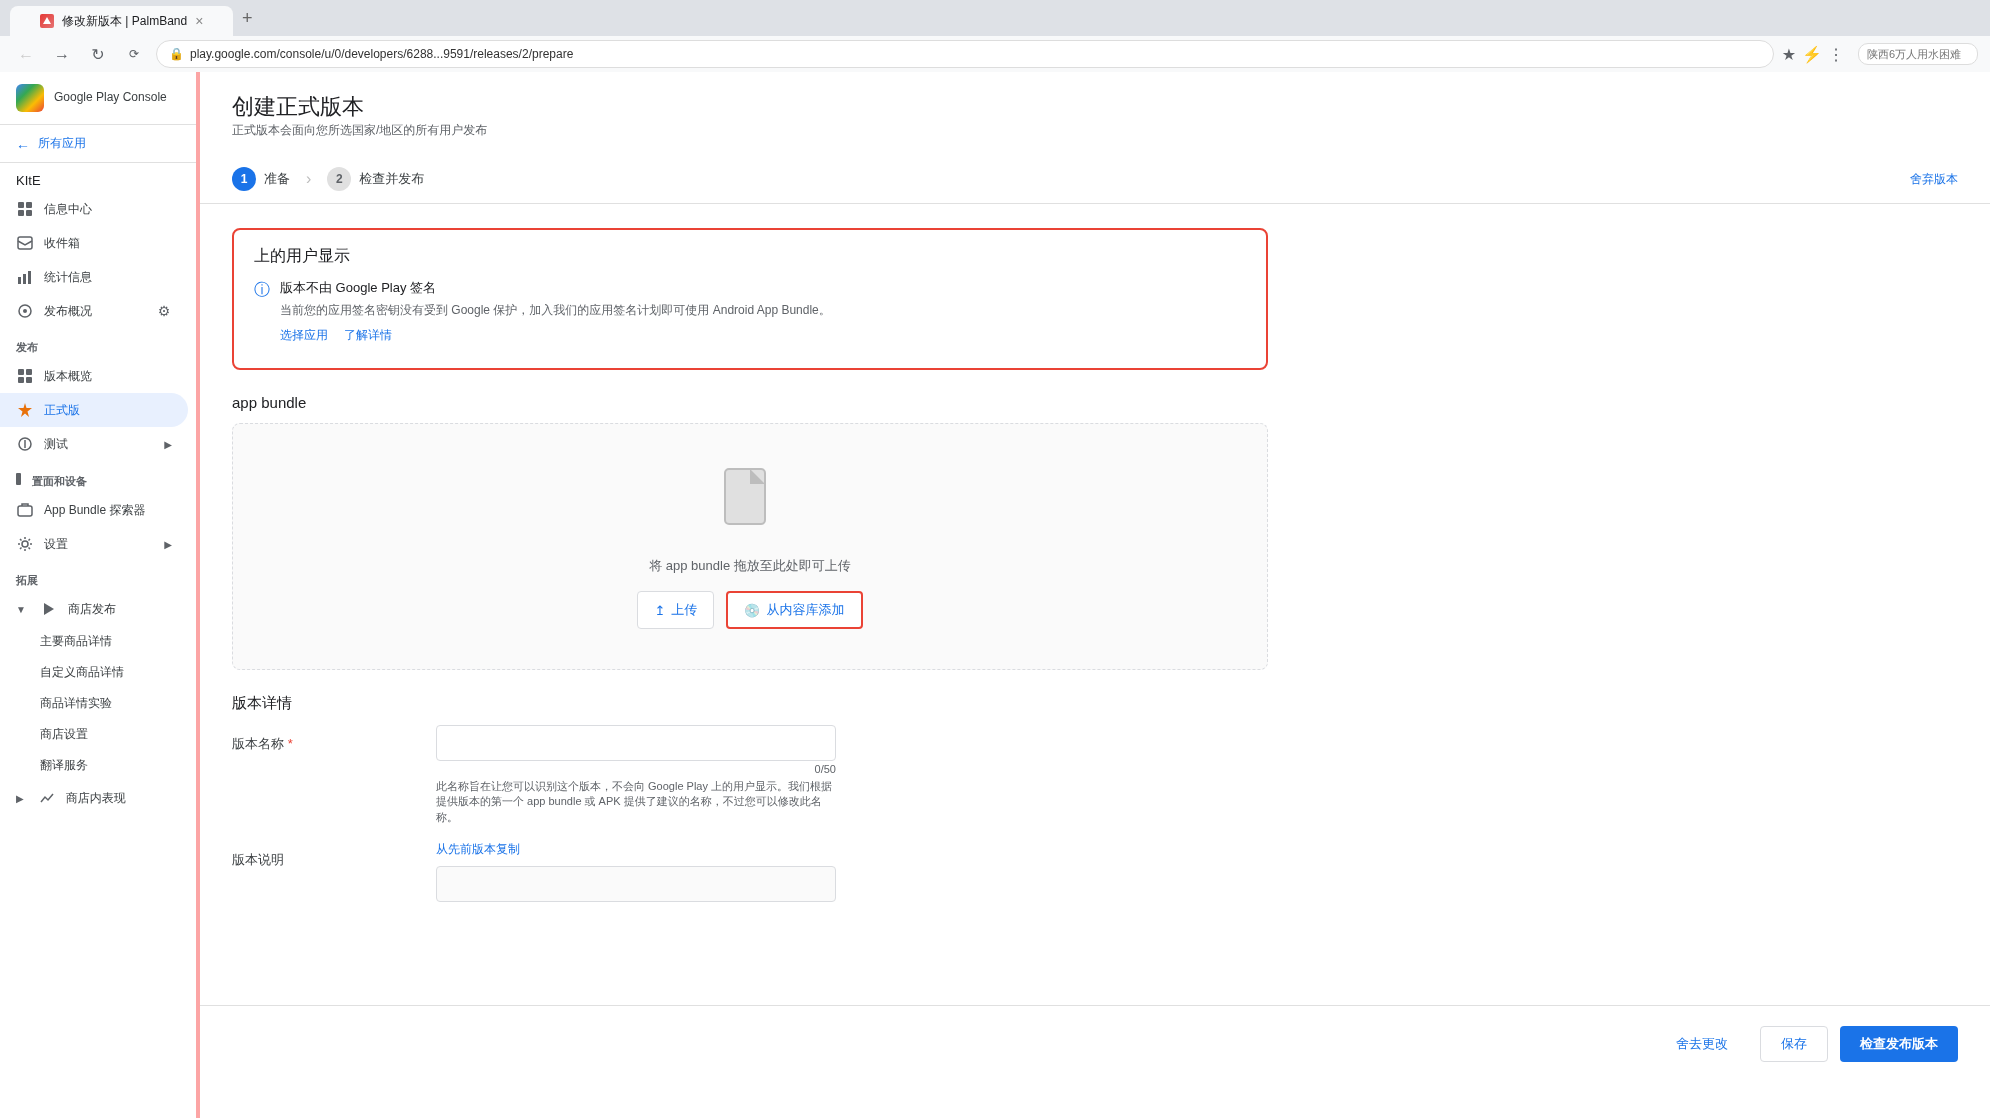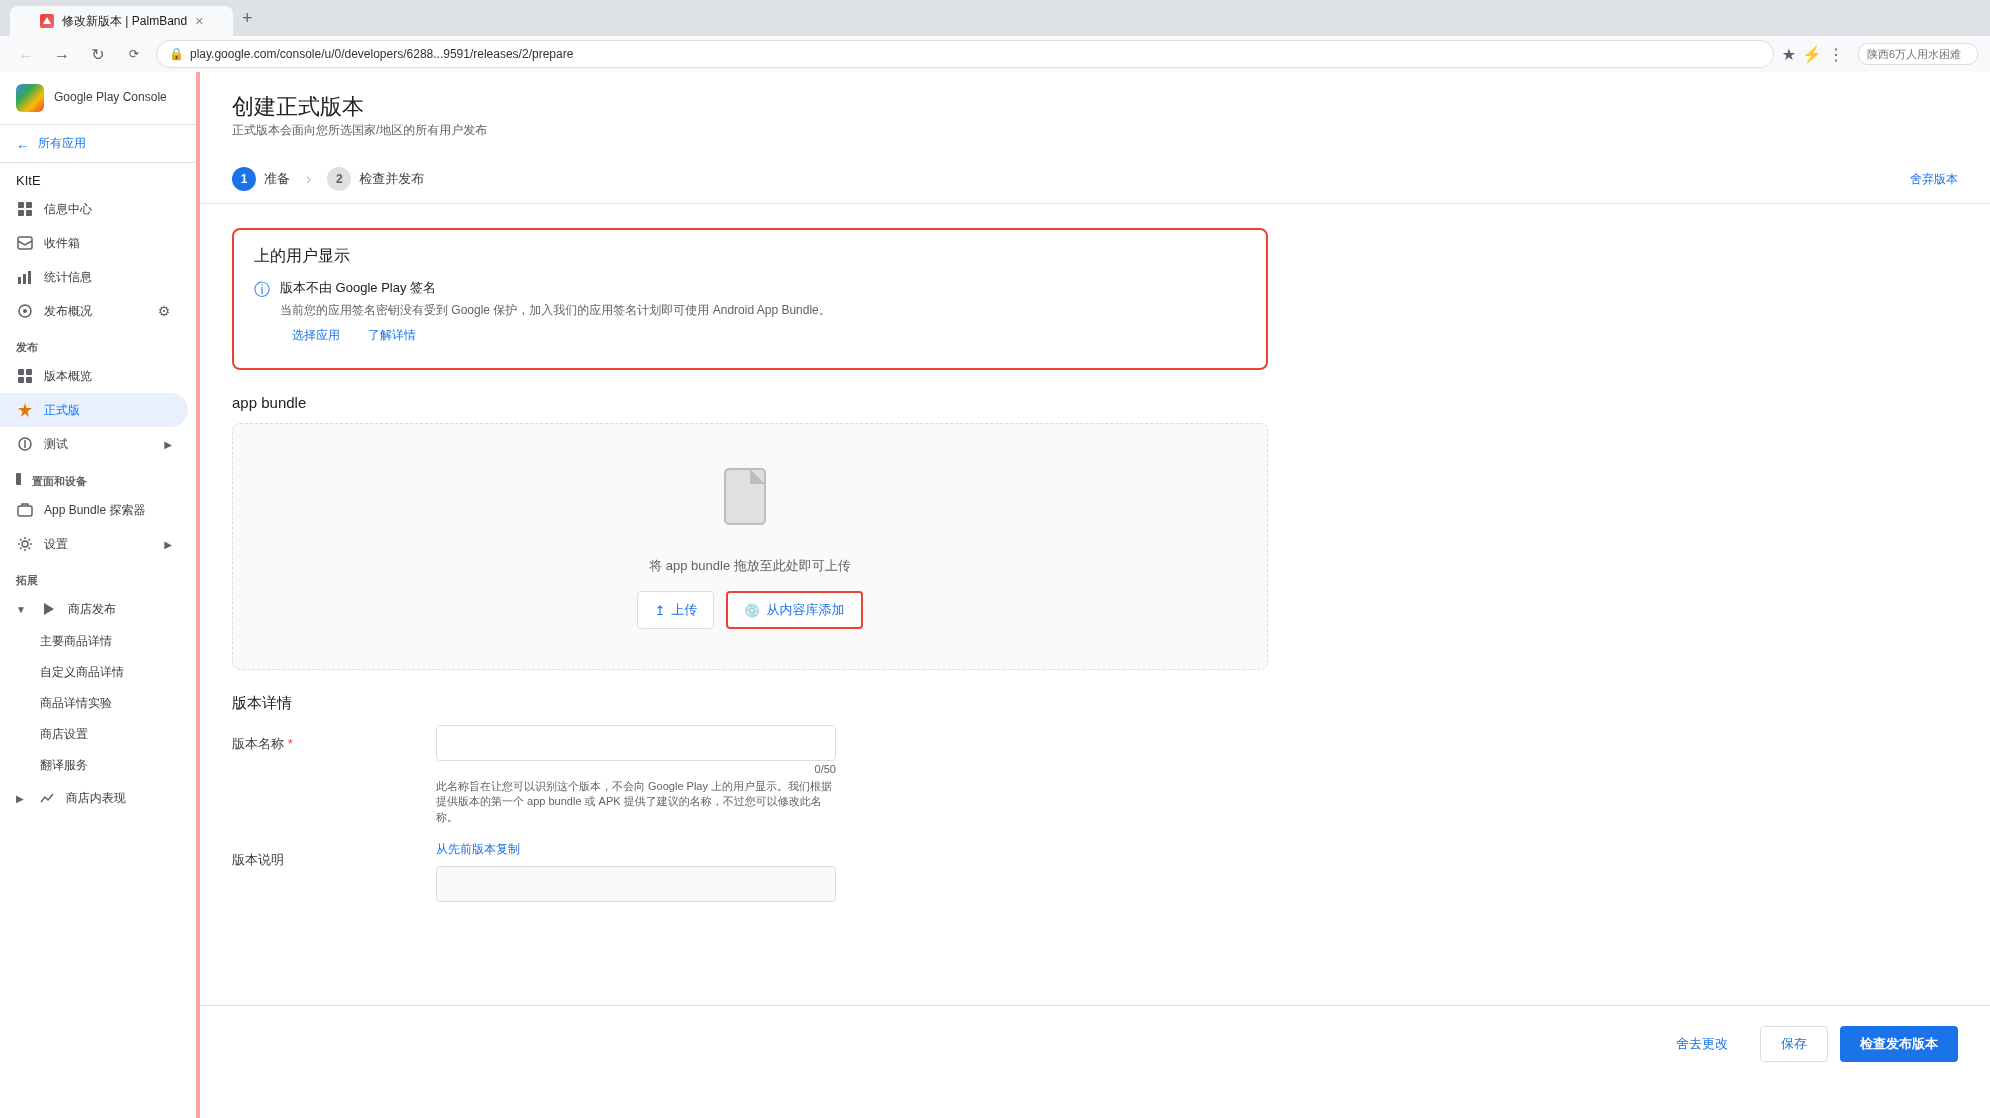--- a/index.html
+++ b/index.html
@@ -58,21 +58,21 @@
 
     
     .completeness-card { border: 2px solid #ea4335; border-radius: 8px; padding: 16px 20px; margin-bottom: 24px; background: #fff; }
     .completeness-title { font-size: 16px; font-weight: 500; color: #202124; margin-bottom: 12px; }
     .completeness-warning { display: flex; gap: 10px; align-items: flex-start; margin-bottom: 8px; }
     .warning-icon { color: #1a73e8; font-size: 16px; margin-top: 1px; }
     .warning-content { flex: 1; }
     .warning-title { font-size: 13px; font-weight: 500; color: #202124; }
     .warning-desc { font-size: 12px; color: #5f6368; margin-top: 4px; line-height: 1.5; }
     .warning-links { display: flex; gap: 16px; margin-top: 8px; }
-    .warning-links a { font-size: 12px; color: #1a73e8; text-decoration: none; cursor: pointer; margin-left: 12px; }
+    .warning-links a { font-size: 12px; color: #1a73e8; text-decoration: none; cursor: pointer; }
 
     
     .section-title { font-size: 15px; font-weight: 500; color: #202124; margin-bottom: 12px; }
     .upload-area { border: 1px dashed #dadce0; border-radius: 8px; padding: 40px; display: flex; flex-direction: column; align-items: center; justify-content: center; background: #fafafa; min-height: 160px; margin-bottom: 24px; }
     .upload-icon { font-size: 48px; color: #bdbdbd; margin-bottom: 12px; }
     .upload-text { font-size: 13px; color: #5f6368; margin-bottom: 16px; }
     .upload-buttons { display: flex; gap: 12px; }
     .upload-btn { display: flex; align-items: center; gap: 6px; padding: 8px 16px; border-radius: 4px; font-size: 13px; cursor: pointer; border: 1px solid #dadce0; background: #fff; color: #1a73e8; }
     .upload-btn-primary { background: #fff; border: 2px solid #ea4335; color: #1a73e8; }
 

